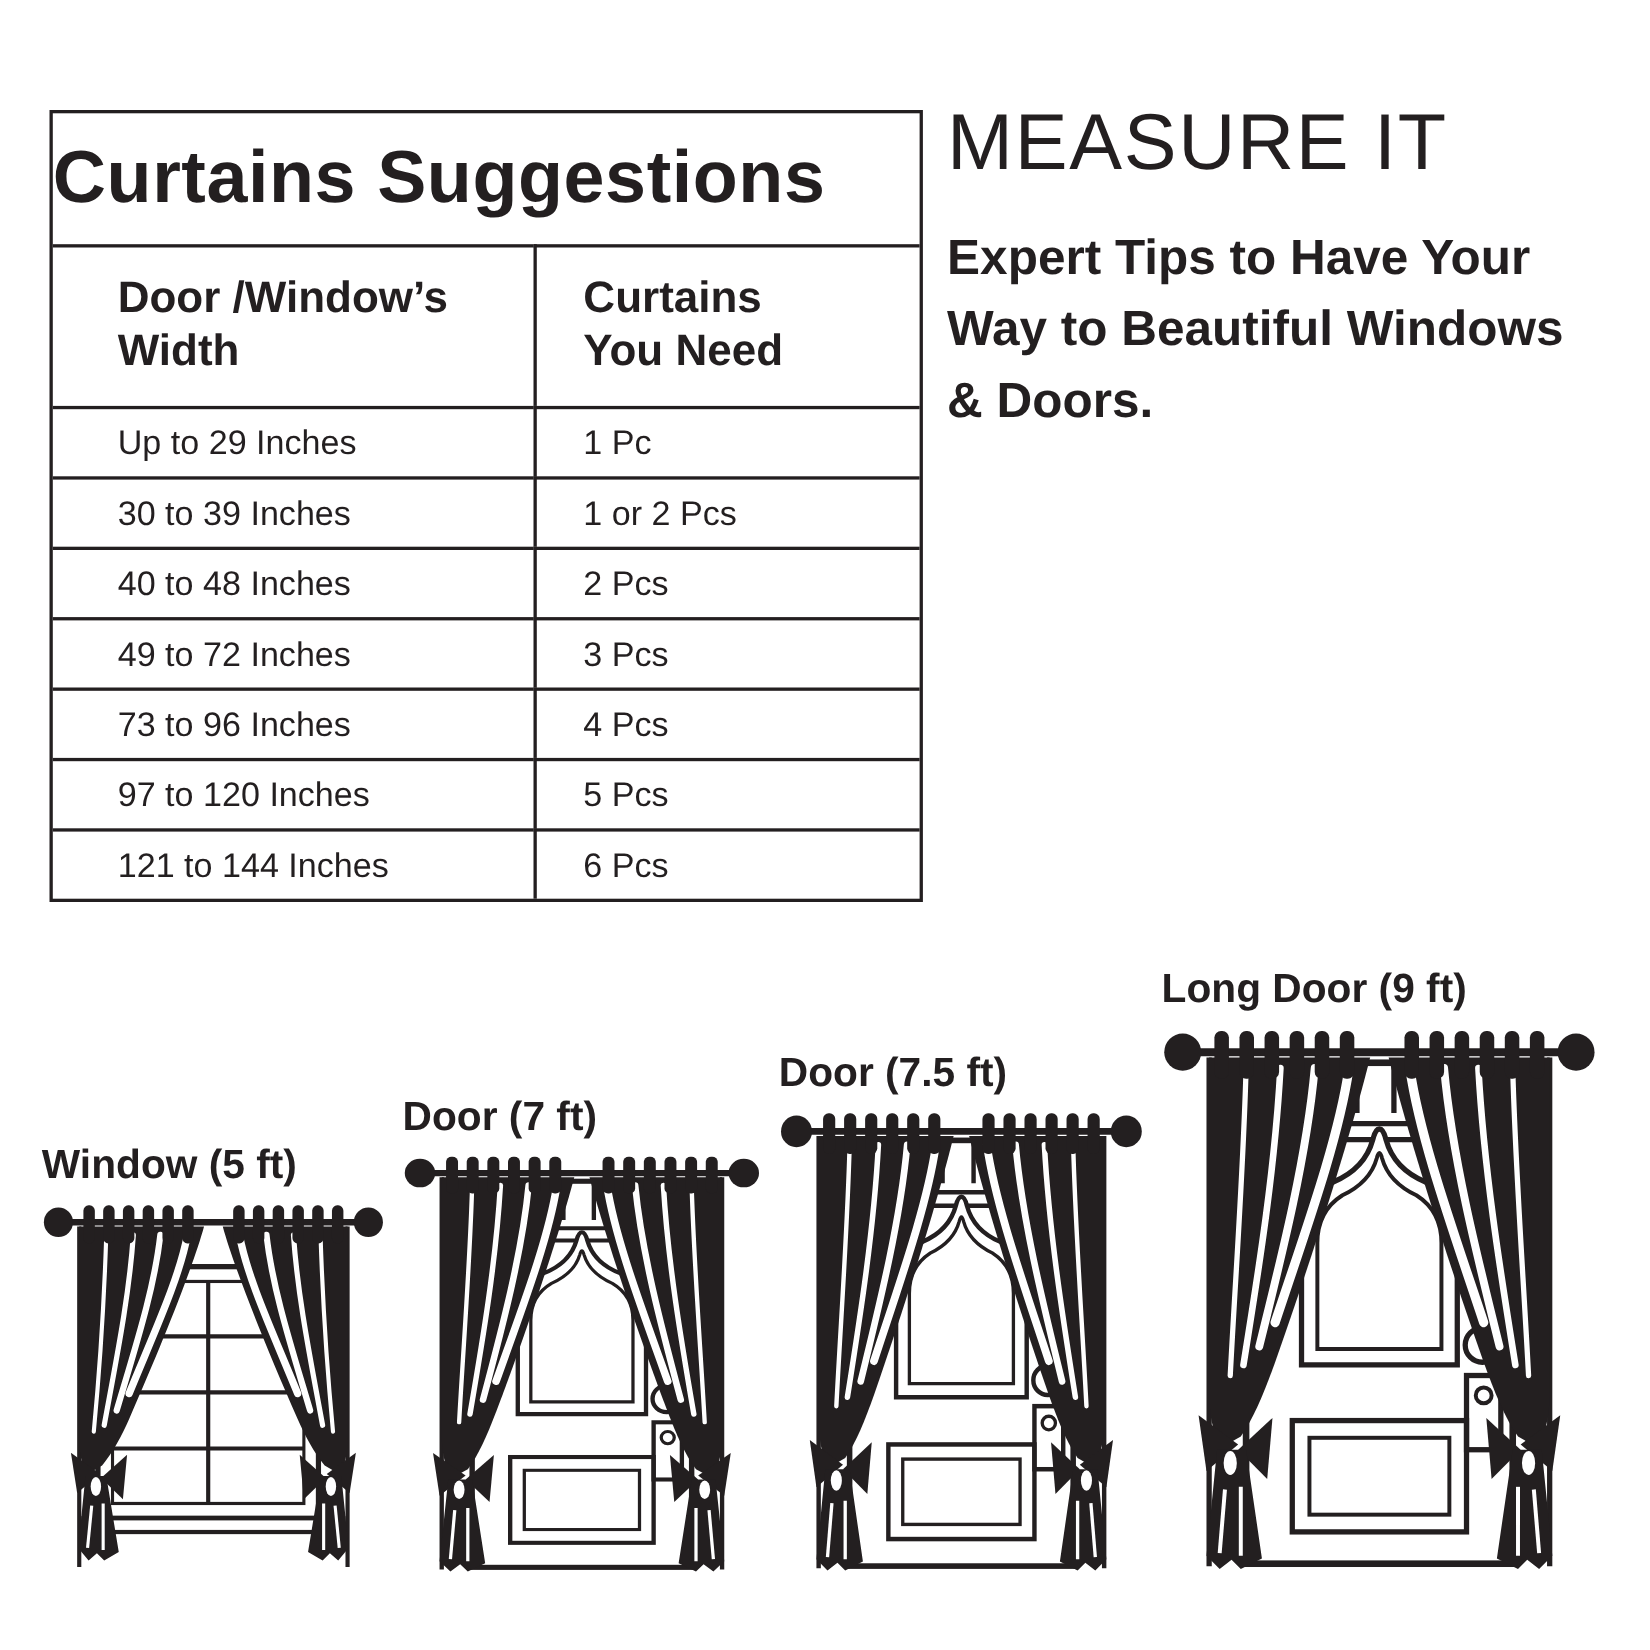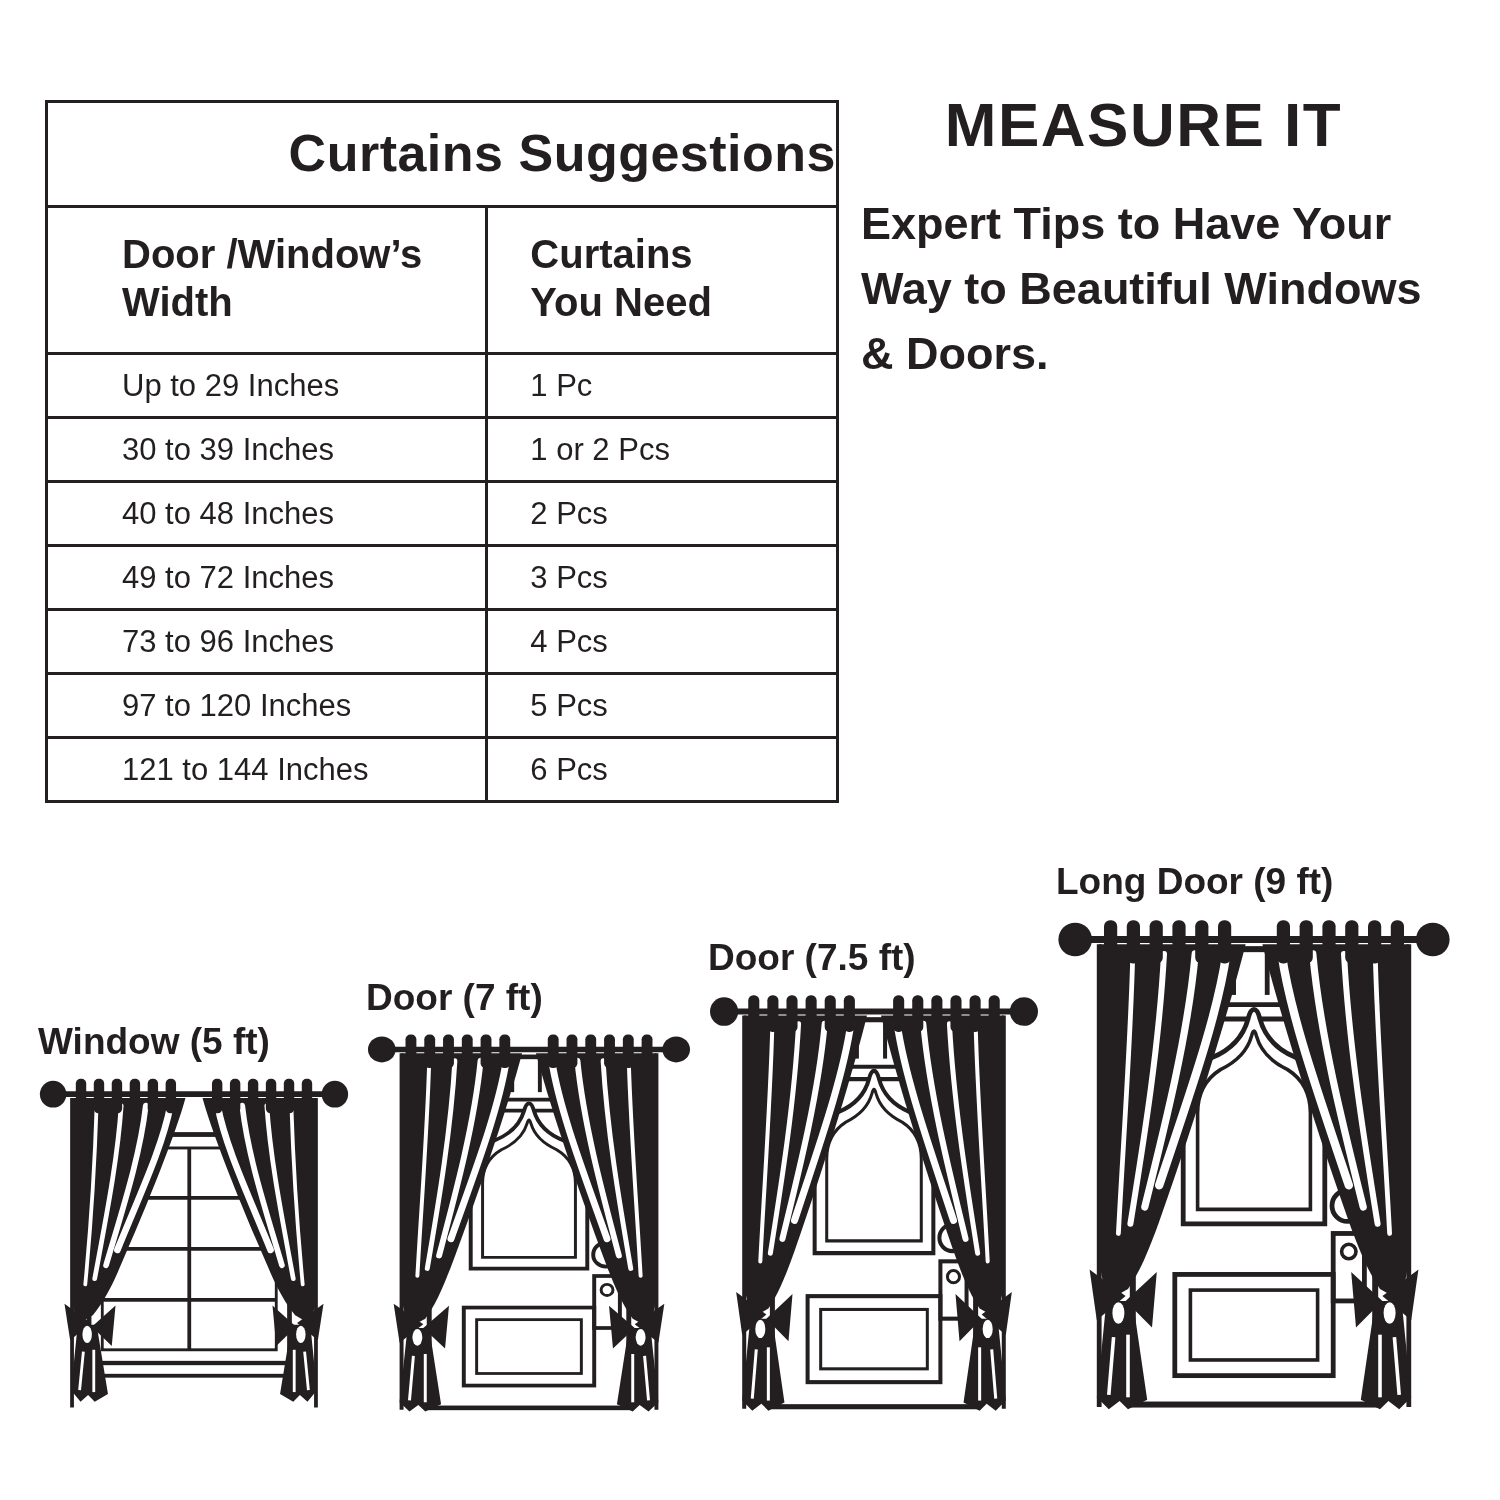--- a/index.html
+++ b/index.html
@@ -20,47 +20,47 @@
   }
   .ctable{
     width:788px;flex:none;
     border:3px solid #231f20;
     display:grid;
     grid-template-columns:55.5% 44.5%;
     background:#fff;
   }
   .t-title{
     grid-column:1 / 3;
-    text-align:right;
+    text-align:left;
     font-weight:bold;
-    font-size:52px;
+    font-size:67px;
     padding:20px 0 22px;
     letter-spacing:.5px;
   }
   .t-head,.t-cell{
     border-top:3px solid #231f20;
     display:flex;align-items:center;
-    padding-left:74px;
+    padding-left:59px;
   }
   .c2{border-left:3px solid #231f20;padding-left:42px;}
   .t-head{
     font-size:40px;font-weight:bold;line-height:1.2;
     padding-top:22px;padding-bottom:26px;
   }
   .t-head .hwrap{display:block;max-width:360px;}
   .t-head.c2 .hwrap{max-width:210px;}
   .t-cell{
     font-size:31px;font-weight:normal;
     height:61px;
   }
 
   .measure{margin-top:-6px;}
   .measure-title{
-    font-size:62px;font-weight:bold;line-height:1;
-    letter-spacing:1.5px;margin:0;text-align:center;
+    font-size:72px;font-weight:normal;line-height:1;
+    letter-spacing:1.5px;margin:0;
   }
   .measure-sub{
     margin:36px 0 0 0;
     font-size:45px;font-weight:bold;
     line-height:1.44;
     max-width:565px;
   }
 
   
   .figures{

